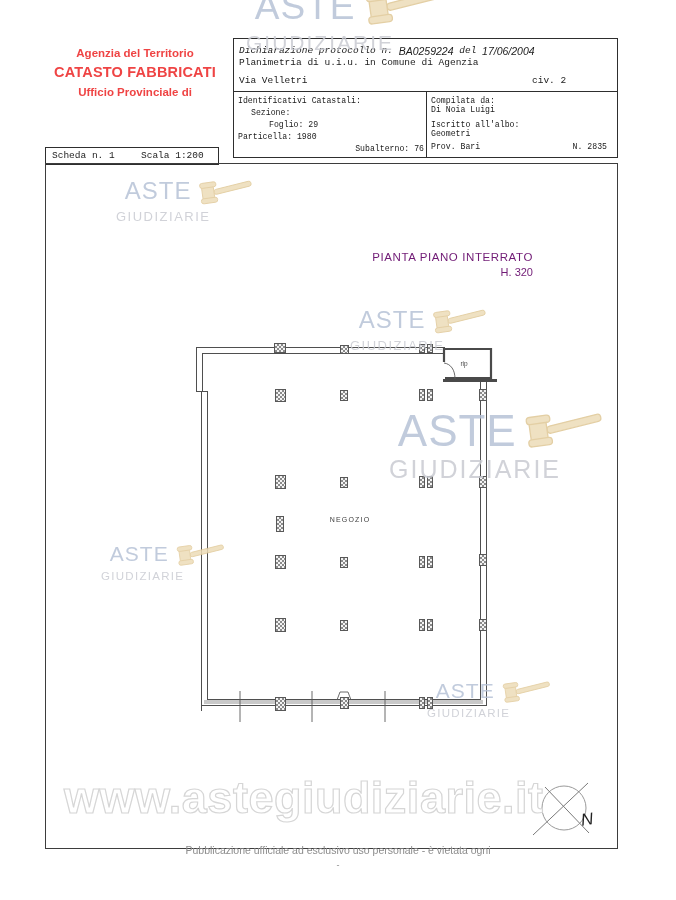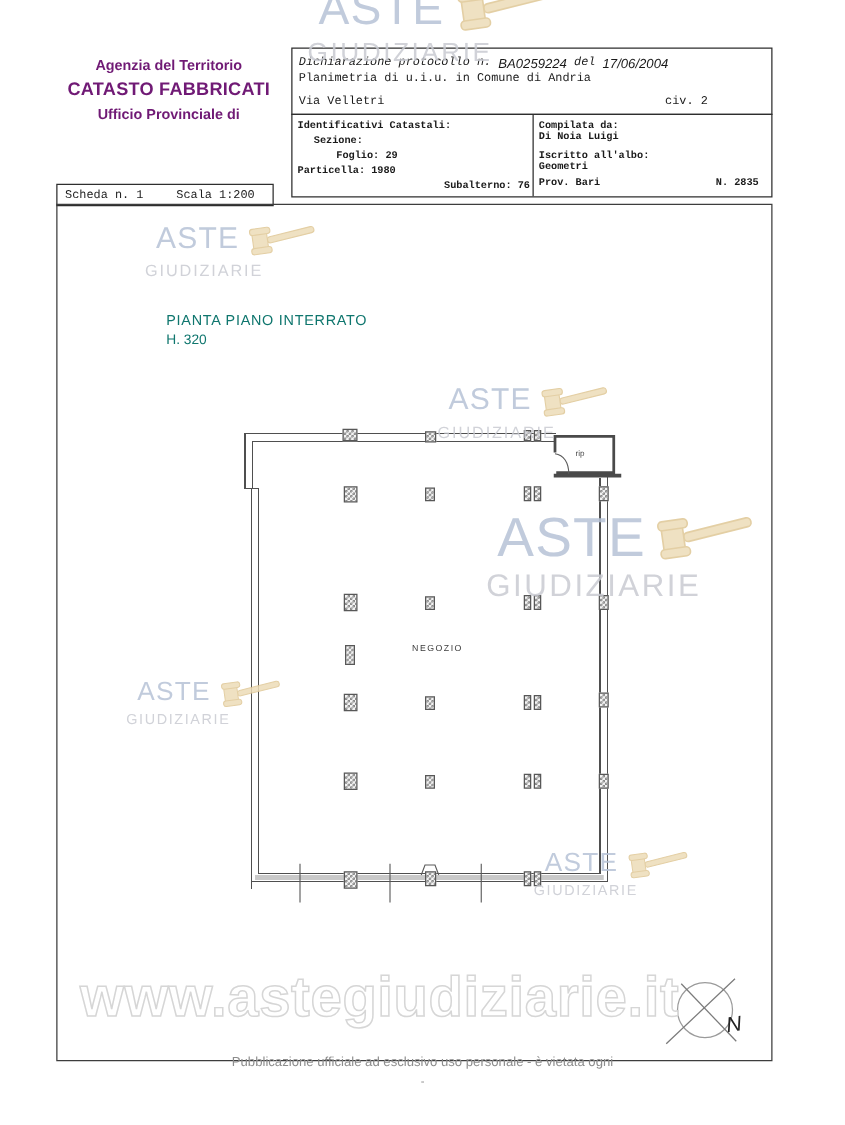--- a/index.html
+++ b/index.html
@@ -1,21 +1,21 @@
 <!DOCTYPE html>
 <html style="--aste: #b7c3d7; --giud: #c9cbd2; --gavel: #eddcb8; --gavel-outline: #dfc795; --footer-col: #8c8c8c;"><head>
 <meta charset="utf-8">
 <style>
   html,body{margin:0;padding:0;background:#ffffff;}
   #page{position:relative;width:676px;height:900px;background:#fff;overflow:hidden;
         font-family:"Liberation Sans",sans-serif;color:#1c1c1c;}
   .abs{position:absolute;}
 
   
-  #agency{left:42px;top:44px;width:186px;text-align:center;font-weight:bold;color:#701a75;}
+  #agency{left:42px;top:44px;width:186px;text-align:center;font-weight:bold;color:#ef4444;}
   #agency .l1{font-size:11.5px;line-height:18px;}
   #agency .l2{font-size:14.5px;line-height:21px;letter-spacing:.2px;}
   #agency .l3{font-size:11.5px;line-height:19px;}
   #agency .l4{font-size:13px;line-height:19px;}
 
   
   #scheda{left:45px;top:147px;width:172px;height:16px;border:1px solid #2e2e2e;
           font-family:"Liberation Mono",monospace;font-size:9.5px;line-height:15px;}
   #scheda .num{position:absolute;left:6px;top:0;}
   #scheda .scala{position:absolute;left:95px;top:0;}
@@ -23,40 +23,40 @@
   
   .formbox{border:1px solid #2e2e2e;font-family:"Liberation Mono",monospace;color:#1a1a1a;box-sizing:border-box;}
   #fbox1{left:233px;top:38px;width:385px;height:54px;font-size:9.5px;}
   #fbox1 .row1{position:absolute;left:5px;top:4px;white-space:nowrap;font-style:italic;}
   #fbox1 .row2{position:absolute;left:5px;top:18px;white-space:nowrap;}
   #fbox1 .row3{position:absolute;left:5px;top:36px;white-space:nowrap;}
   #fbox1 .filled{font-family:"Liberation Sans",sans-serif;font-size:10.5px;position:relative;top:2px;}
   #fbox1 .civ{position:absolute;left:298px;top:36px;}
   #fbox2{left:233px;top:91px;width:385px;height:67px;font-size:8.2px;}
   #fbox2 .divider{position:absolute;left:192px;top:0;bottom:0;border-left:1px solid #2e2e2e;}
-  .cell{position:absolute;top:0;bottom:0;font-weight:bold;}
+  .cell{position:absolute;top:0;bottom:0;}
   #cell-l{left:4px;width:186px;}
   #cell-l div{white-space:nowrap;}
   #cell-l .t {margin-top:4px;}
   #cell-l .i1{margin-top:3px;margin-left:13px;}
   #cell-l .i2{margin-top:3px;margin-left:19px;padding-left:12px;}
   #cell-l .i3{margin-top:3px;margin-left:0;}
   #cell-l .i4{margin-top:3px;margin-left:2px;text-align:right;}
   #cell-r{left:197px;width:184px;}
   #cell-r .t {margin-top:4px;}
   #cell-r .n {margin-top:0px;}
   #cell-r .a {margin-top:6px;}
   #cell-r .g {margin-top:0px;}
   #cell-r .provrow{position:absolute;left:0;right:8px;bottom:6px;display:flex;justify-content:space-between;}
 
   
   #sheet{left:45px;top:163px;width:571px;height:684px;border:1px solid #3d3d3d;}
 
   
-  #plan-title{left:133px;top:251px;width:400px;text-align:left;color:#0f766e;}
+  #plan-title{left:133px;top:251px;width:400px;text-align:right;color:#701a75;}
   #plan-title .t1{font-size:11.5px;letter-spacing:.6px;}
   #plan-title .t2{font-size:11px;margin-top:3px;}
 
   
   #plan-svg{left:0;top:0;width:676px;height:900px;z-index:5;pointer-events:none;}
   .wall{stroke:#4f4f4f;stroke-width:1;fill:none;}
   .wall-thick{stroke:#4a4a4a;stroke-width:2.2;fill:none;}
   .wall-heavy{stroke:#4a4a4a;stroke-width:3;fill:none;}
   .thin{stroke:#5a5a5a;stroke-width:.9;fill:none;}
   .grayband{stroke:#c9c9c9;stroke-width:4;}
@@ -119,21 +119,21 @@
     <span class="scala">Scala 1:200</span>
   </div>
 
   <div id="fbox1" class="abs formbox">
     <div class="row1">
       <span>Dichiarazione protocollo n.</span>
       <span class="filled">BA0259224</span>
       <span>del</span>
       <span class="filled">17/06/2004</span>
     </div>
-    <div class="row2">Planimetria di u.i.u. in Comune di Andria</div>
+    <div class="row2">Planimetria di u.i.u. in Comune di Agenzia</div>
     <div class="row3">Via Velletri</div>
     <div class="civ">civ. 2</div>
   </div>
 
   <div id="fbox2" class="abs formbox">
     <div class="divider"></div>
     <div class="cell" id="cell-l">
       <div class="t">Identificativi Catastali:</div>
       <div class="i1">Sezione:</div>
       <div class="i2">Foglio: 29</div>

